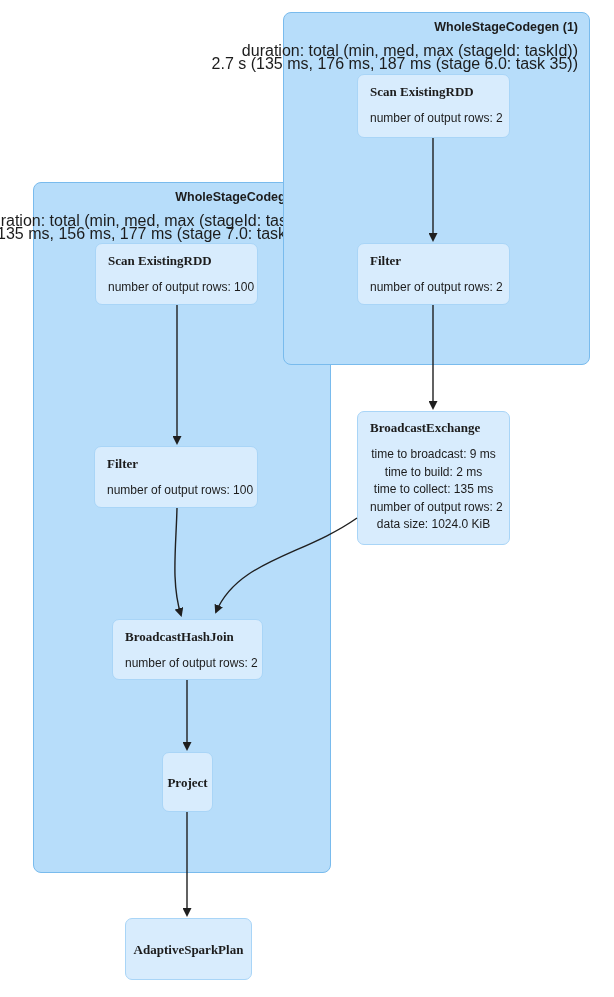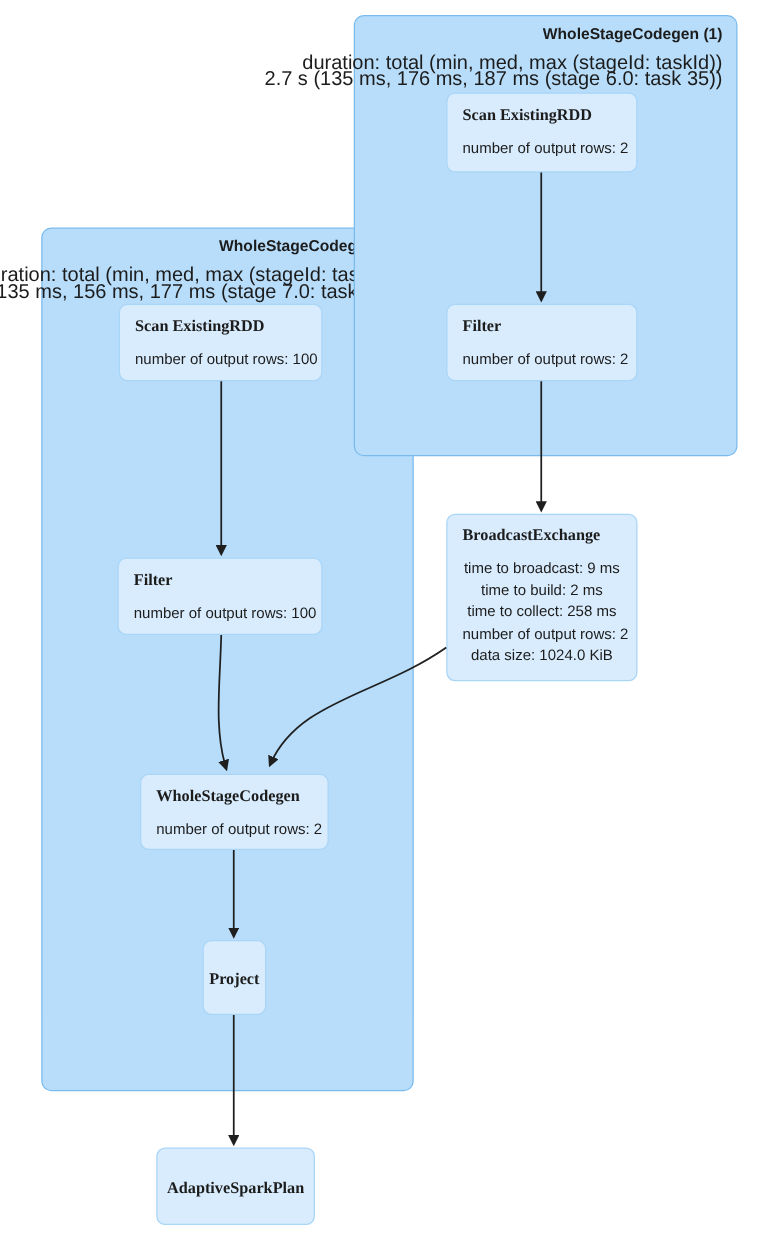--- a/index.html
+++ b/index.html
@@ -88,38 +88,38 @@
   <div class="node node-filter-right">
     <div class="node-title">Filter</div>
     <div class="node-metric">number of output rows: 2</div>
   </div>
 
   <div class="node node-broadcast-exchange">
     <div class="node-title">BroadcastExchange</div>
     <div class="node-metrics">
       <div>time to broadcast: 9 ms</div>
       <div>time to build: 2 ms</div>
-      <div>time to collect: 258 ms</div>
+      <div>time to collect: 135 ms</div>
       <div>number of output rows: 2</div>
       <div>data size: 1024.0 KiB</div>
     </div>
   </div>
 
   <div class="node node-scan-left">
     <div class="node-title">Scan ExistingRDD</div>
     <div class="node-metric">number of output rows: 100</div>
   </div>
 
   <div class="node node-filter-left">
     <div class="node-title">Filter</div>
     <div class="node-metric">number of output rows: 100</div>
   </div>
 
   <div class="node node-bhj">
-    <div class="node-title">WholeStageCodegen</div>
+    <div class="node-title">BroadcastHashJoin</div>
     <div class="node-metric">number of output rows: 2</div>
   </div>
 
   <div class="node node-center node-project">
     <div class="node-title">Project</div>
   </div>
 
   <div class="node node-center node-asp">
     <div class="node-title">AdaptiveSparkPlan</div>
   </div>

